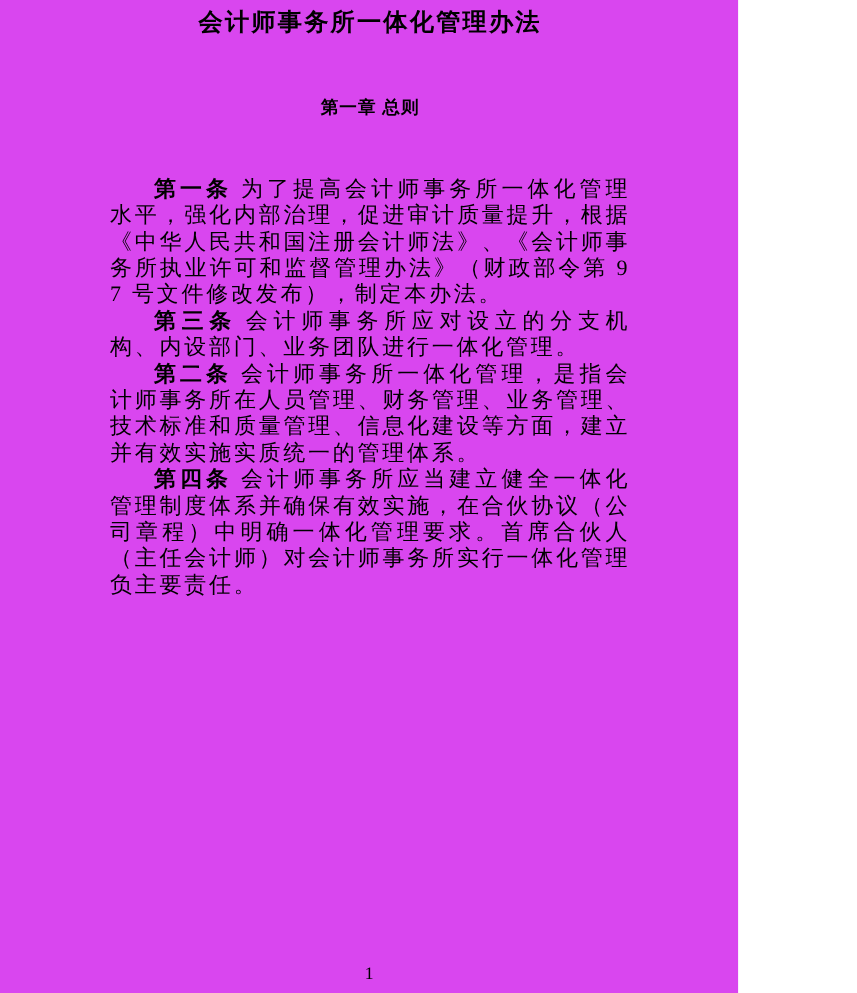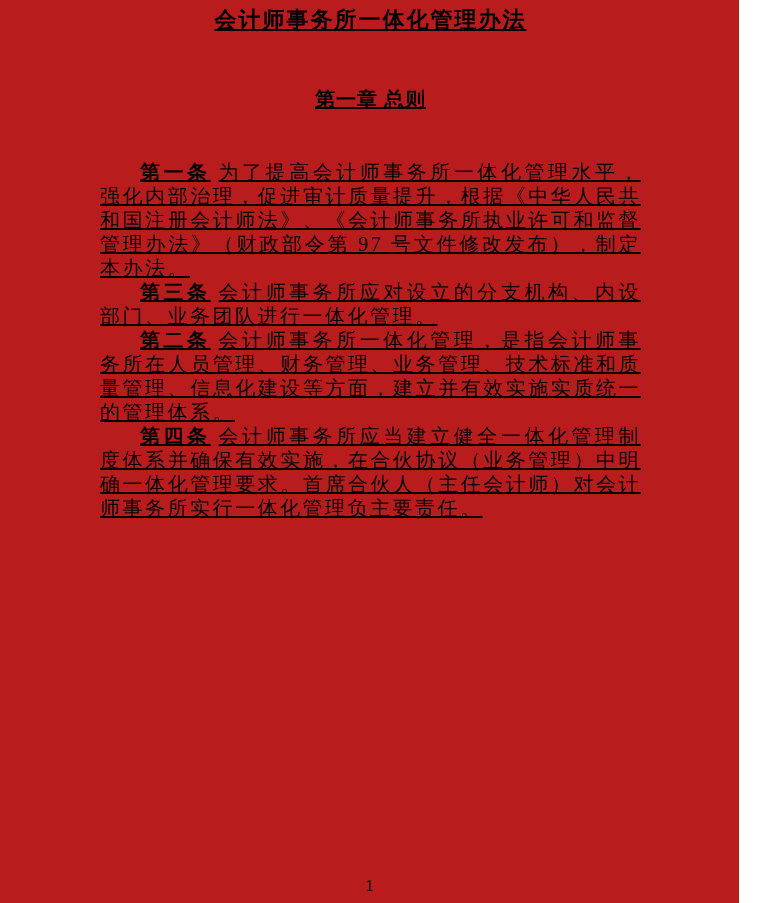--- a/index.html
+++ b/index.html
@@ -6,37 +6,36 @@
   html, body { background: #ffffff; }
   body {
     width: 779px;
     height: 903px;
     position: relative;
     overflow: hidden;
     font-family: "Liberation Serif", "DejaVu Serif", serif;
     color: #000000;
   }
   .page {
-    width: 739px;
+    width: 671px;
     height: 903px;
-    background: #b91c1c;
+    background: #d946ef;
     padding: 5px 98px 0 100px;
     position: relative;
-    text-decoration: underline;
   }
   .doc-title {
     text-align: center;
     font-size: 22px;
     font-weight: bold;
     letter-spacing: 2px;
     line-height: 30px;
   }
   .chapter-heading {
     text-align: center;
-    font-size: 20px;
+    font-size: 16px;
     font-weight: bold;
     letter-spacing: 1px;
     line-height: 30px;
     margin-top: 49px;
   }
   .body-text {
     margin-top: 46px;
   }
   .para {
     font-size: 20px;
@@ -78,21 +77,21 @@
 
     <p class="para">
       <span class="article-label">第三条</span><span>会计师事务所应对设立的分支机构、内设部门、业务团队进行一体化管理。</span>
     </p>
 
     <p class="para">
       <span class="article-label">第二条</span><span>会计师事务所一体化管理，是指会计师事务所在人员管理、财务管理、业务管理、技术标准和质量管理、信息化建设等方面，建立并有效实施实质统一的管理体系。</span>
     </p>
 
     <p class="para">
-      <span class="article-label">第四条</span><span>会计师事务所应当建立健全一体化管理制度体系并确保有效实施，在合伙协议（业务管理）中明确一体化管理要求。首席合伙人（主任会计师）对会计师事务所实行一体化管理负主要责任。</span>
+      <span class="article-label">第四条</span><span>会计师事务所应当建立健全一体化管理制度体系并确保有效实施，在合伙协议（公司章程）中明确一体化管理要求。首席合伙人（主任会计师）对会计师事务所实行一体化管理负主要责任。</span>
     </p>
 
 
   </div>
 
   <div class="page-number">1</div>
 
 </div>
 
 </body></html>

